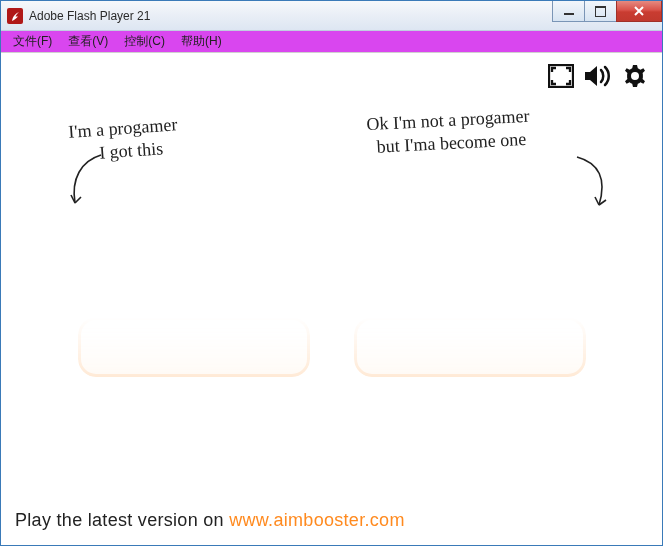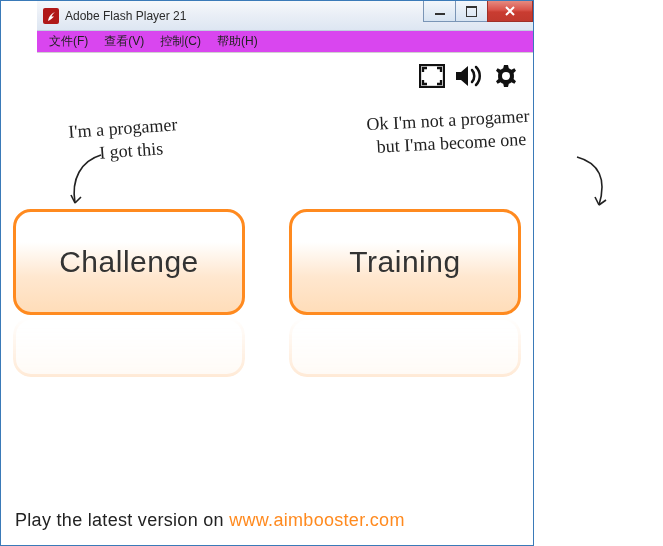--- a/index.html
+++ b/index.html
@@ -5,26 +5,25 @@
   * { box-sizing: border-box; }
   html, body { margin: 0; padding: 0; }
   body {
     font-family: "Segoe UI", Tahoma, sans-serif;
     background: #fff;
     width: 663px;
     height: 546px;
     overflow: hidden;
   }
   .window {
-    width: 534px;
+    width: 663px;
     height: 546px;
     border: 1px solid #3a7ab8;
     background: #fff;
     position: relative;
-    padding-left: 36px;
   }
   .titlebar {
     height: 30px;
     background: linear-gradient(to bottom, #f6f8fb 0%, #e9eef6 50%, #dde6f2 100%);
     border-bottom: 1px solid #c0cde0;
     display: flex;
     align-items: center;
     padding-left: 6px;
     position: relative;
   }
@@ -256,24 +255,20 @@
         <path d="M14 52 L10 44 M14 52 L20 46" fill="none" stroke="#222" stroke-width="1.6"></path>
       </svg>
     </span>
     <span class="arrow arrow-right">
       <svg width="46" height="60" viewBox="0 0 46 60">
         <path d="M8 2 C 30 8 38 24 30 50" fill="none" stroke="#222" stroke-width="1.6"></path>
         <path d="M30 50 L26 42 M30 50 L37 45" fill="none" stroke="#222" stroke-width="1.6"></path>
       </svg>
     </span>
 
-    <div class="buttons-row">
-      <div class="big-btn">Challenge</div>
-      <div class="big-btn">Training</div>
-    </div>
 
     <div class="reflection-row">
       <div class="reflection"></div>
       <div class="reflection"></div>
     </div>
 
     <div class="footer">
       <span>Play the latest version on </span><span class="link">www.aimbooster.com</span>
     </div>
 

